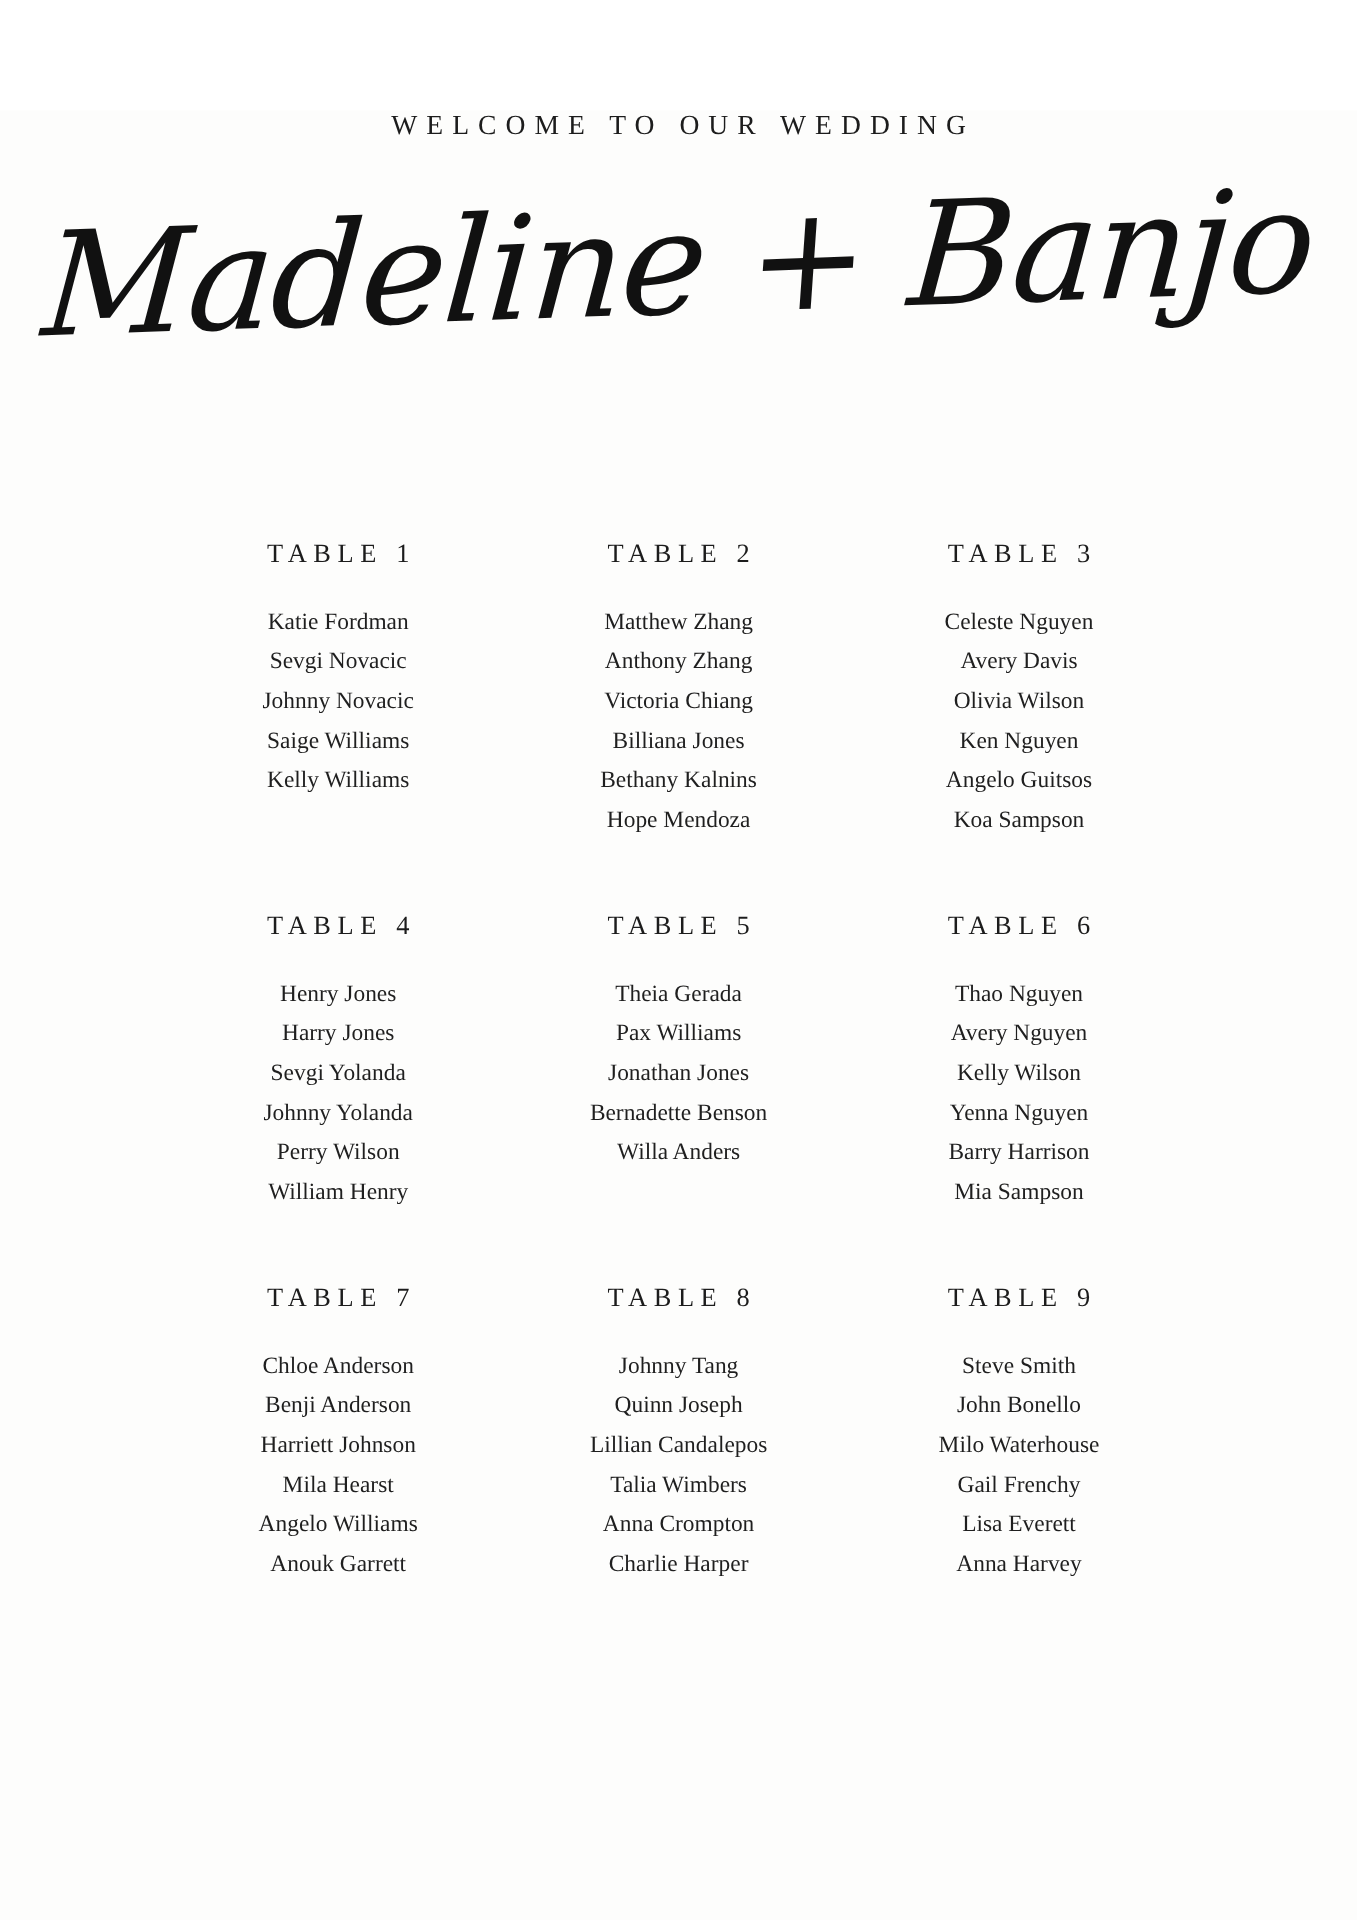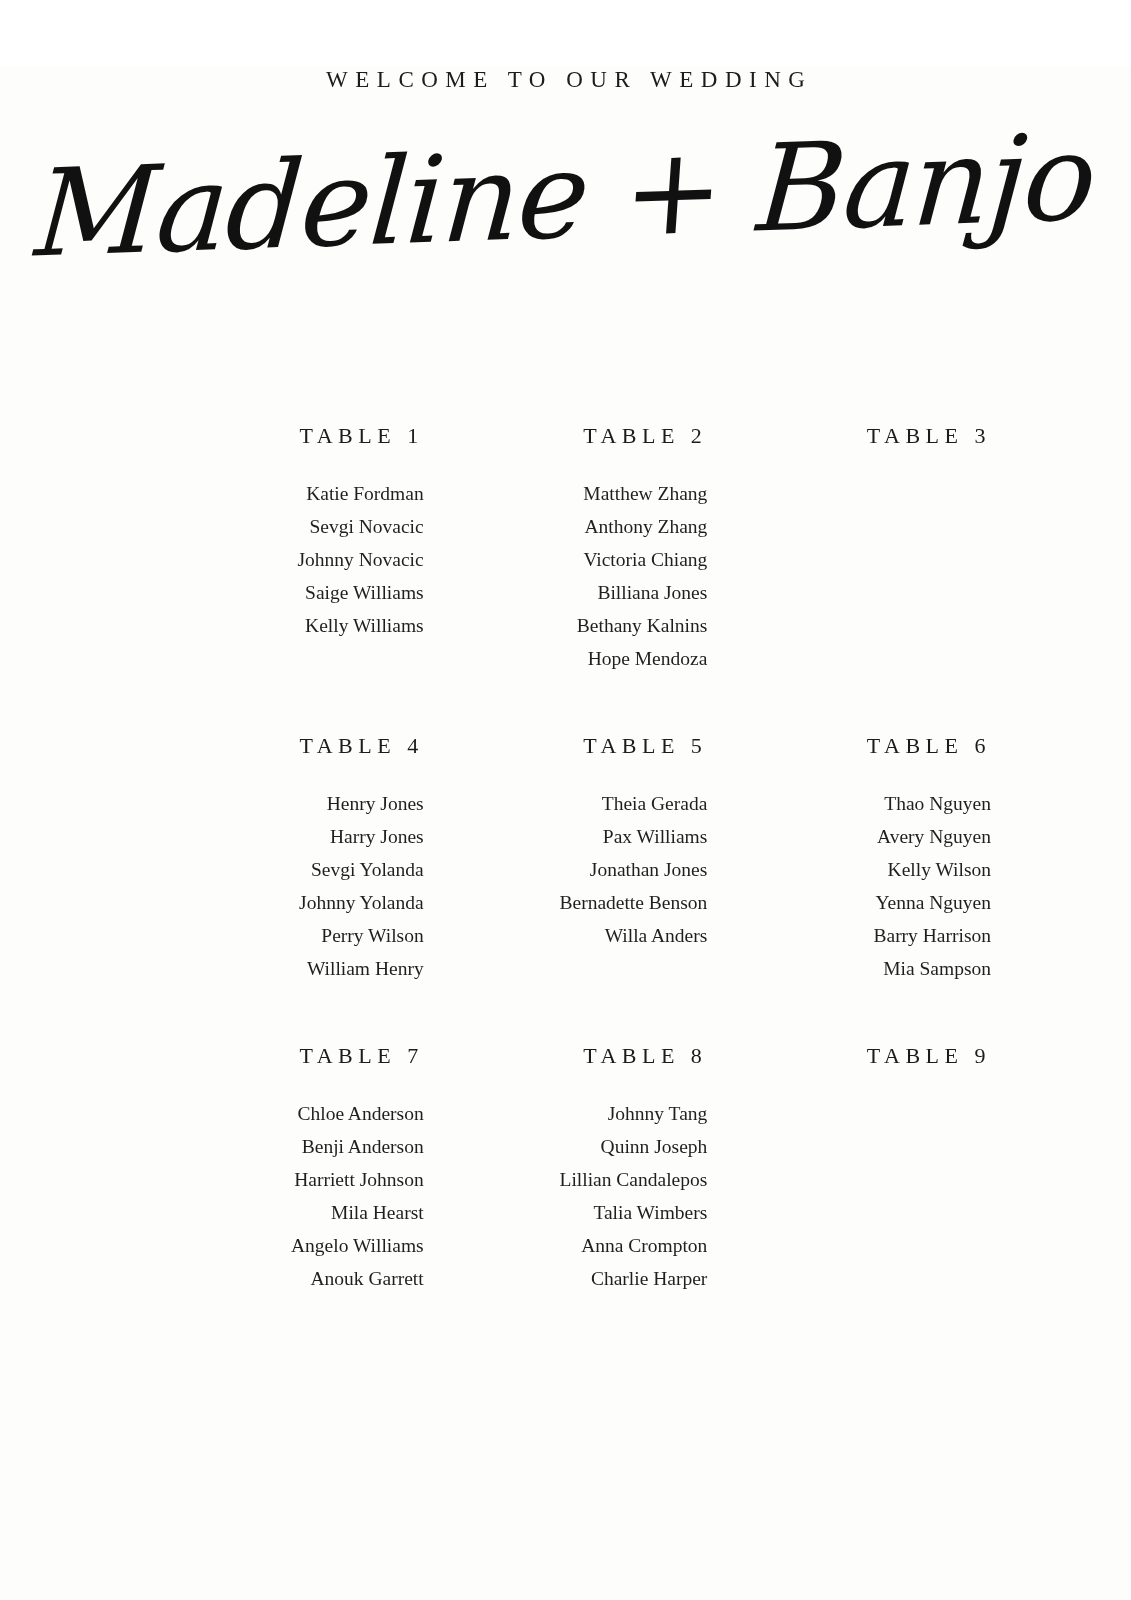--- a/index.html
+++ b/index.html
@@ -20,21 +20,21 @@
     position: relative;
     background: #fdfdfc;
     box-sizing: border-box;
   }
   .welcome {
     text-align: center;
     font-family: "Liberation Serif", serif;
     font-size: 23px;
     letter-spacing: 7.5px;
     color: #1c1c1c;
-    margin-top: 67px;
+    margin-top: 92px;
     text-indent: 7.5px;
     font-weight: 400;
   }
   .couple {
     text-align: center;
     margin-top: 34px;
     height: 210px;
     position: relative;
   }
   .couple-names {
@@ -50,21 +50,21 @@
   }
   .tables-grid {
     margin-top: 86px;
     display: grid;
     grid-template-columns: repeat(3, 1fr);
     row-gap: 58px;
     padding: 0 140px;
     box-sizing: border-box;
   }
   .table-block {
-    text-align: right;
+    text-align: center;
   }
   .table-title {
     font-family: "Liberation Serif", serif;
     font-size: 22px;
     letter-spacing: 5.5px;
     text-indent: 5.5px;
     color: #1c1c1c;
     margin-bottom: 28px;
   }
   .guest {
@@ -103,20 +103,28 @@
           <div class="guest">Matthew Zhang</div>
           <div class="guest">Anthony Zhang</div>
           <div class="guest">Victoria Chiang</div>
           <div class="guest">Billiana Jones</div>
           <div class="guest">Bethany Kalnins</div>
           <div class="guest">Hope Mendoza</div>
         </div>
       </div>
       <div class="table-block">
         <div class="table-title">TABLE 3</div>
+        <div>
+          <div class="guest">Celeste Nguyen</div>
+          <div class="guest">Avery Davis</div>
+          <div class="guest">Olivia Wilson</div>
+          <div class="guest">Ken Nguyen</div>
+          <div class="guest">Angelo Guitsos</div>
+          <div class="guest">Koa Sampson</div>
+        </div>
       </div>
       <div class="table-block">
         <div class="table-title">TABLE 4</div>
         <div>
           <div class="guest">Henry Jones</div>
           <div class="guest">Harry Jones</div>
           <div class="guest">Sevgi Yolanda</div>
           <div class="guest">Johnny Yolanda</div>
           <div class="guest">Perry Wilson</div>
           <div class="guest">William Henry</div>
@@ -160,16 +168,24 @@
           <div class="guest">Johnny Tang</div>
           <div class="guest">Quinn Joseph</div>
           <div class="guest">Lillian Candalepos</div>
           <div class="guest">Talia Wimbers</div>
           <div class="guest">Anna Crompton</div>
           <div class="guest">Charlie Harper</div>
         </div>
       </div>
       <div class="table-block">
         <div class="table-title">TABLE 9</div>
+        <div>
+          <div class="guest">Steve Smith</div>
+          <div class="guest">John Bonello</div>
+          <div class="guest">Milo Waterhouse</div>
+          <div class="guest">Gail Frenchy</div>
+          <div class="guest">Lisa Everett</div>
+          <div class="guest">Anna Harvey</div>
+        </div>
       </div>
     </div>
 
 </div>
 
 </body></html>

